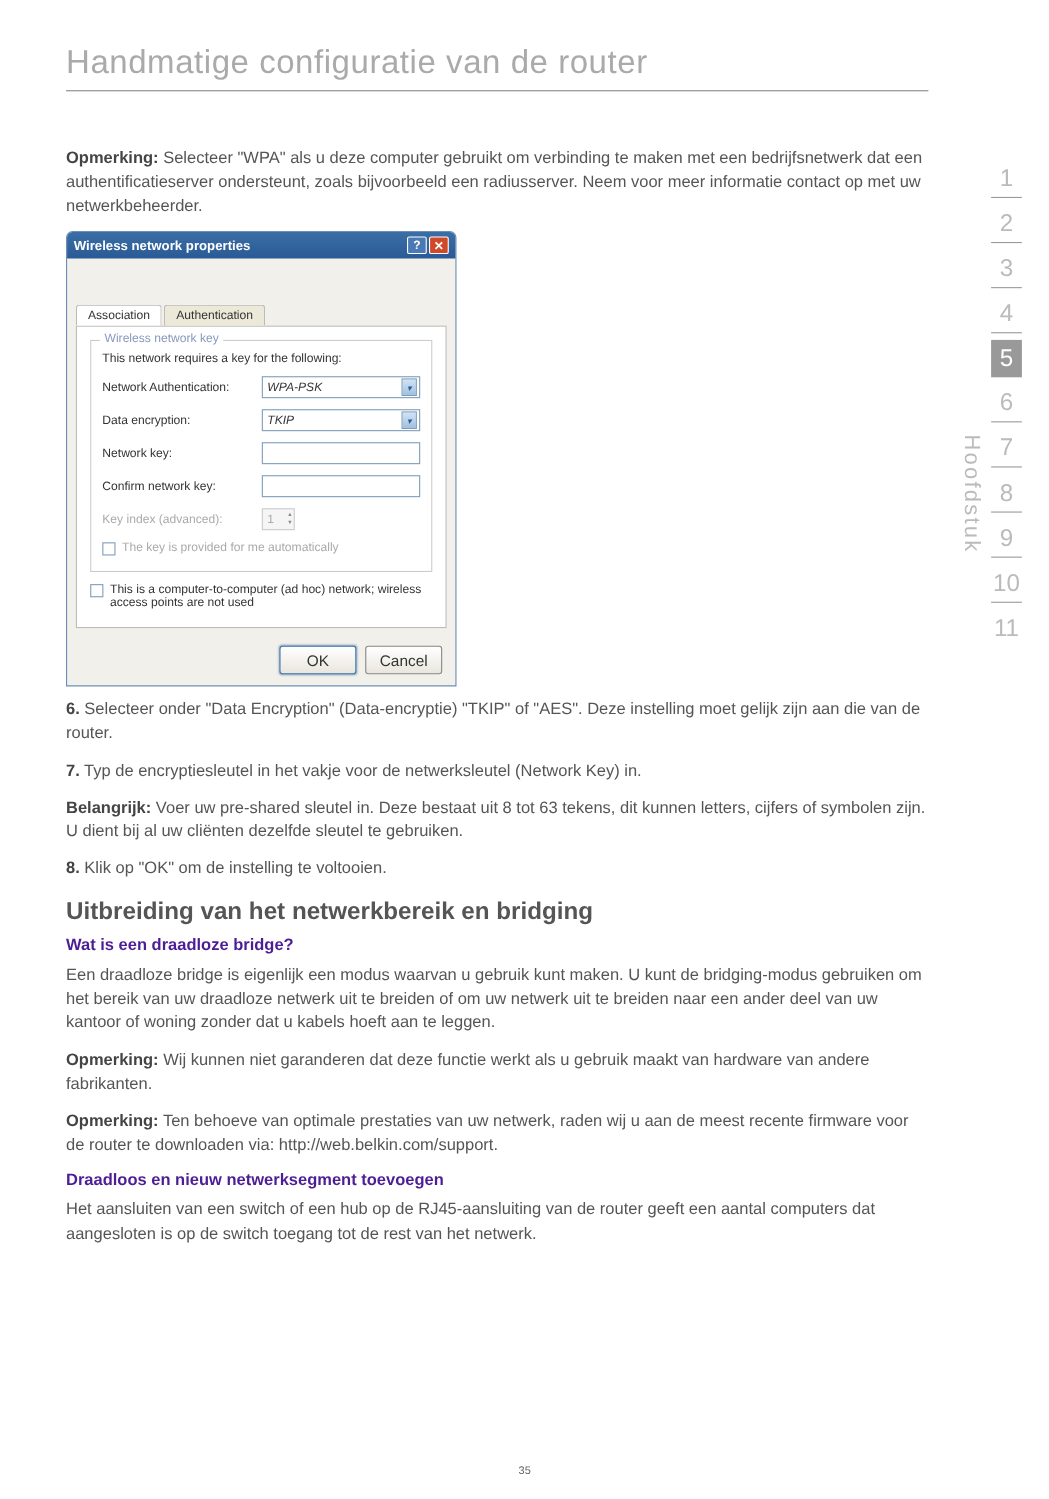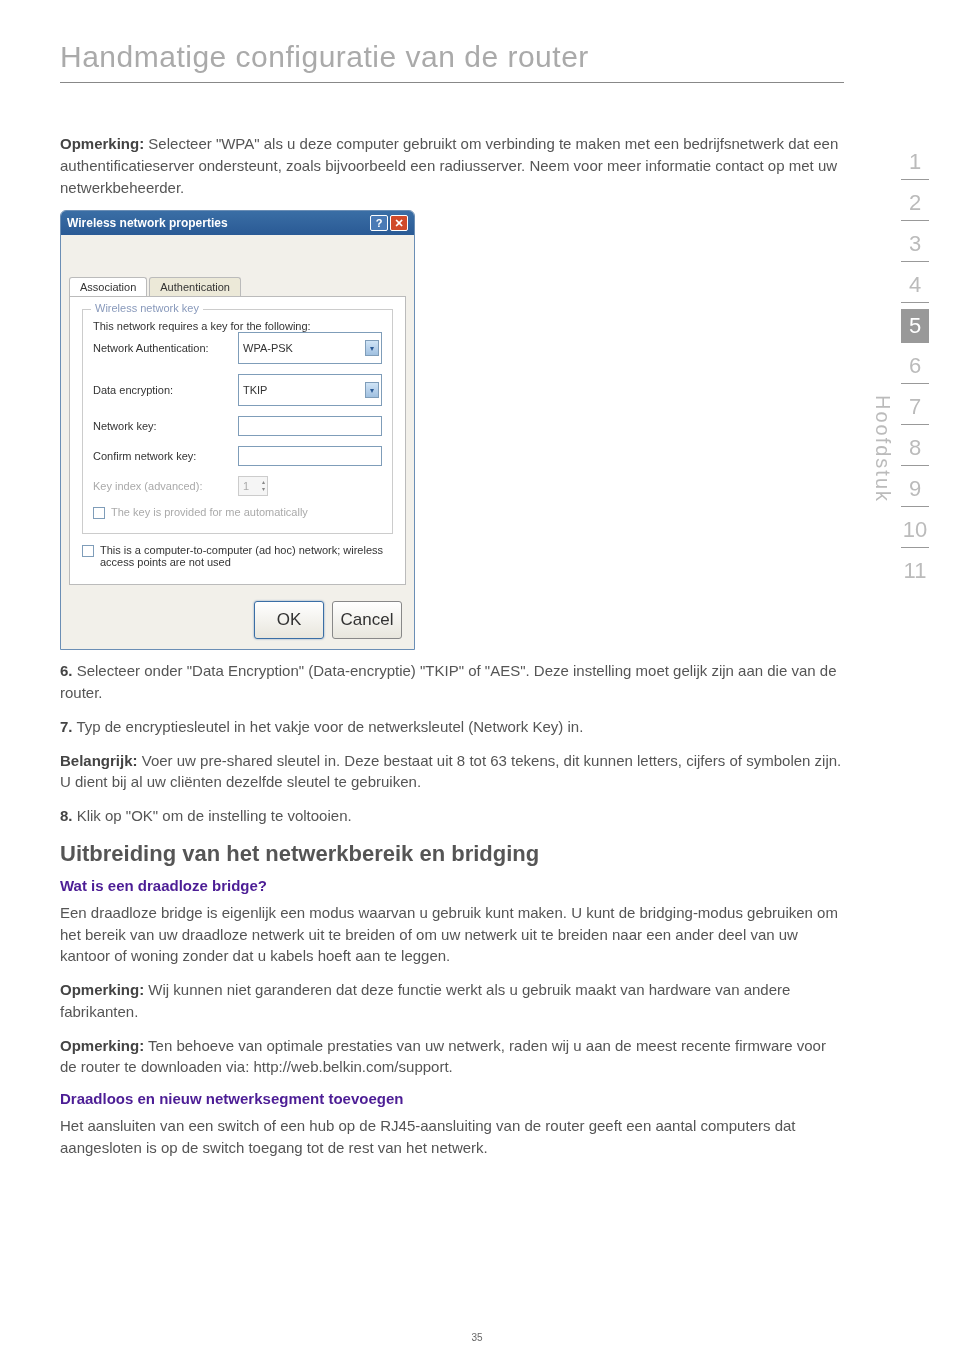--- a/index.html
+++ b/index.html
@@ -158,28 +158,29 @@
     .form-input {
       flex: 1;
       height: 20px;
       border: 1px solid #7f9db9;
       padding: 0 4px;
       font-size: 11px;
       background: #fff;
     }
     .form-select {
       flex: 1;
-      height: 32px;
+      height: 20px;
       border: 1px solid #7f9db9;
       font-size: 11px;
       background: #fff;
       display: flex;
       align-items: center;
       justify-content: space-between;
       padding: 0 2px 0 4px;
+      font-style: italic;
     }
     .select-arrow {
       width: 14px;
       height: 16px;
       background: linear-gradient(to bottom, #d0e4f6, #a0c0e0);
       border: 1px solid #7f9db9;
       display: flex;
       align-items: center;
       justify-content: center;
       font-size: 8px;
@@ -195,20 +196,21 @@
       position: absolute;
       top: -8px;
       left: 8px;
       background: #fff;
       padding: 0 4px;
       color: #8899bb;
       font-size: 11px;
     }
     .fieldset-text {
       color: #333;
+      margin-bottom: 10px;
     }
     .spinner {
       width: 30px;
       height: 20px;
       border: 1px solid #ccc;
       display: flex;
       align-items: center;
       justify-content: space-between;
       padding: 0 2px 0 4px;
       color: #aaa;
@@ -237,25 +239,25 @@
     }
     .disabled-text { color: #aaa; }
     .dialog-buttons {
       display: flex;
       justify-content: flex-end;
       gap: 8px;
       padding: 8px 12px 10px 12px;
     }
     .dialog-btn {
       width: 70px;
-      height: 38px;
+      height: 26px;
       border: 1px solid #888;
       border-radius: 3px;
       background: linear-gradient(to bottom, #fff, #e8e6dd);
-      font-size: 17px;
+      font-size: 14px;
       display: flex;
       align-items: center;
       justify-content: center;
     }
     .dialog-btn.primary { border: 1px solid #3a6ea5; box-shadow: 0 0 2px #6b8eb5; }
   </style>
 </head>
 <body>
 
 <h1 class="page-title">Handmatige configuratie van de router</h1>

